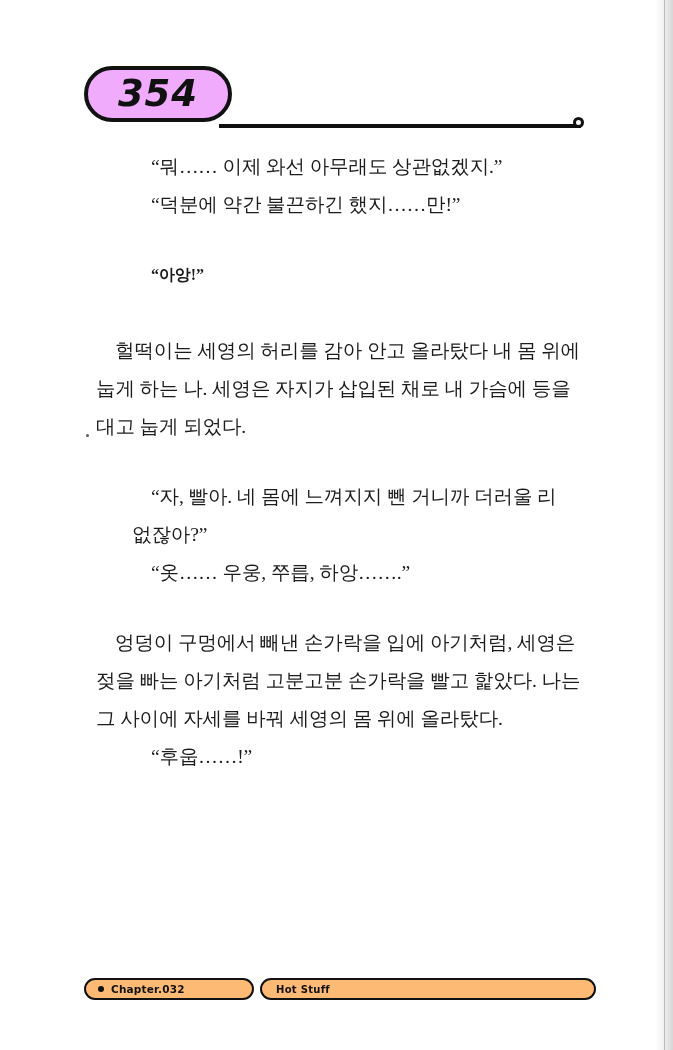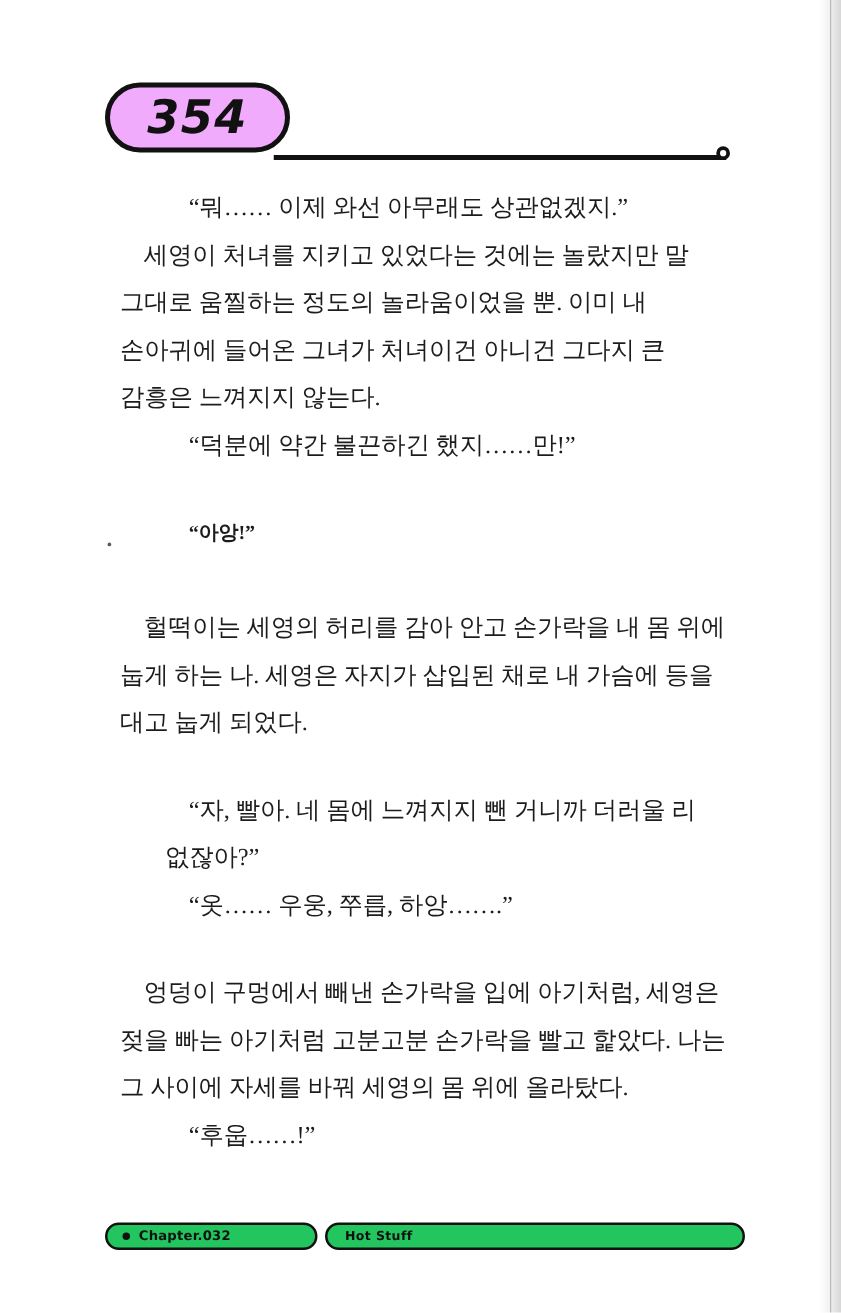--- a/index.html
+++ b/index.html
@@ -151,21 +151,21 @@
     width: 512px;
     height: 24px;
   }
   .footer-box {
     position: absolute;
     top: 0;
     height: 22px;
     border: 2px solid #111111;
     border-radius: 11px;
     box-sizing: border-box;
-    background: #22c55e;
+    background: #fdba74;
     display: flex;
     align-items: center;
   }
   .footer-chapter {
     left: 0;
     width: 170px;
     padding-left: 12px;
   }
   .footer-title {
     left: 176px;
@@ -202,24 +202,23 @@
   <div class="page-header">
     <div class="header-rule"></div>
     <div class="header-dot"></div>
     <div class="page-number-badge">
       <span class="page-number">354</span>
     </div>
   </div>
 
   <div class="body-text">
     <p class="para dialogue">“뭐…… 이제 와선 아무래도 상관없겠지.”</p>
-    <p class="para">세영이 처녀를 지키고 있었다는 것에는 놀랐지만 말 그대로 움찔하는 정도의 놀라움이었을 뿐. 이미 내 손아귀에 들어온 그녀가 처녀이건 아니건 그다지 큰 감흥은 느껴지지 않는다.</p>
     <p class="para dialogue">“덕분에 약간 불끈하긴 했지……만!”</p>
     <p class="para dialogue emph gap-medium">“아앙!”</p>
-    <p class="para gap-large">헐떡이는 세영의 허리를 감아 안고 손가락을 내 몸 위에 눕게 하는 나. 세영은 자지가 삽입된 채로 내 가슴에 등을 대고 눕게 되었다.</p>
+    <p class="para gap-large">헐떡이는 세영의 허리를 감아 안고 올라탔다 내 몸 위에 눕게 하는 나. 세영은 자지가 삽입된 채로 내 가슴에 등을 대고 눕게 되었다.</p>
     <p class="para dialogue gap-medium">“자, 빨아. 네 몸에 느껴지지 뺀 거니까 더러울 리 없잖아?”</p>
     <p class="para dialogue">“옷…… 우웅, 쭈릅, 하앙…….”</p>
     <p class="para gap-medium">엉덩이 구멍에서 빼낸 손가락을 입에 아기처럼, 세영은 젖을 빠는 아기처럼 고분고분 손가락을 빨고 핥았다. 나는 그 사이에 자세를 바꿔 세영의 몸 위에 올라탔다.</p>
     <p class="para dialogue">“후웁……!”</p>
   </div>
 
   <div class="ink-speck"></div>
 
   <div class="page-footer">
     <div class="footer-box footer-chapter">

